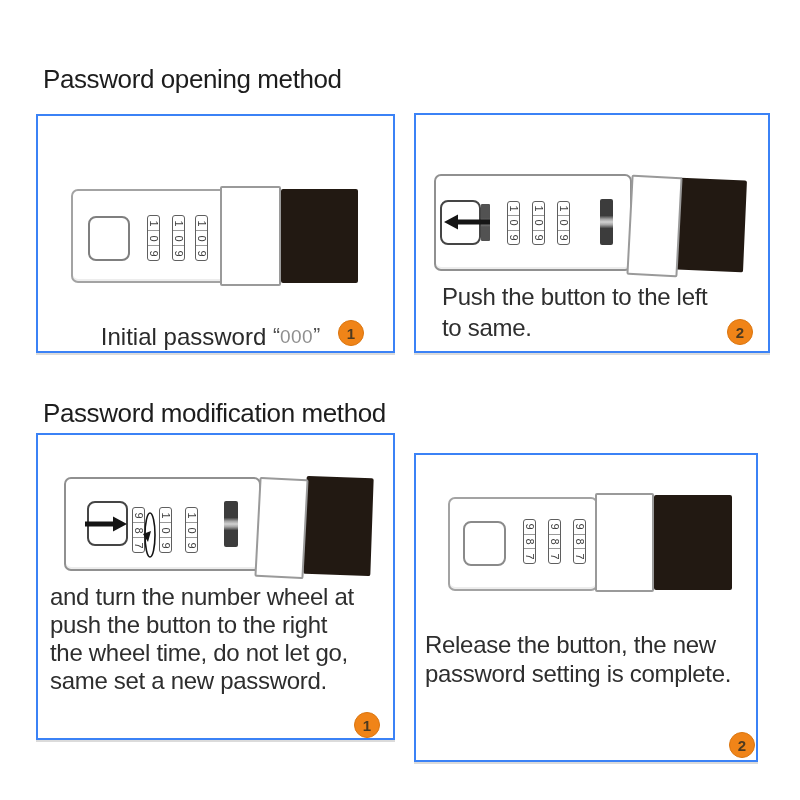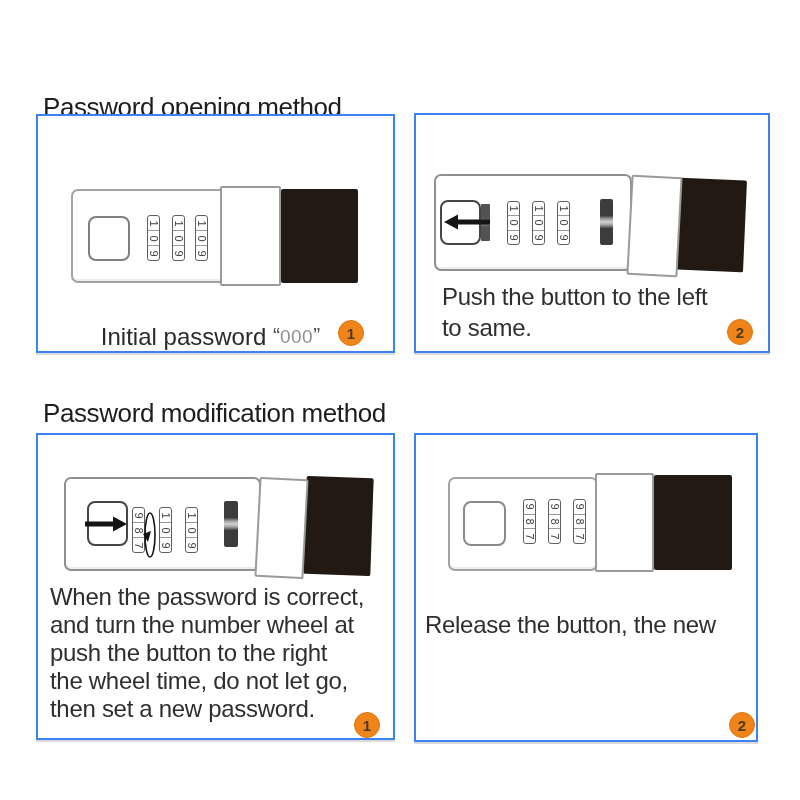--- a/index.html
+++ b/index.html
@@ -1,28 +1,28 @@
 <!DOCTYPE html>
 <html style="--accent: #f08418; --block: #221912; --pwgray: #8f8f8f;"><head>
 <meta charset="utf-8">
 <style>
   html,body{margin:0;padding:0;background:#ffffff;}
   .canvas{position:relative;width:800px;height:800px;background:#fff;overflow:hidden;
           font-family:"Liberation Sans",sans-serif;color:#2e2e2e;}
   .heading{position:absolute;font-size:26px;letter-spacing:-0.4px;color:#1d1d1d;white-space:nowrap;}
-  .h1{left:43px;top:92px;}
+  .h1{left:43px;top:64px;}
   .h2{left:43px;top:398px;}
 
   .panel{position:absolute;box-sizing:border-box;background:#fff;border:2px solid #3b82f6;
          box-shadow:0 2px 0 rgba(0,0,0,.14);}
   .panel > *{position:absolute;box-sizing:border-box;}
   .pn1{left:36px;top:114px;width:359px;height:239px;}
   .pn2{left:414px;top:113px;width:356px;height:240px;}
   .pn3{left:36px;top:433px;width:359px;height:307px;}
-  .pn4{left:414px;top:433px;width:344px;height:309px;text-decoration:underline;}
+  .pn4{left:414px;top:453px;width:344px;height:309px;text-decoration:underline;}
 
   .lock-body{background:#fff;border:2px solid #a3a3a3;border-radius:7px;
              box-shadow:inset 0 -2px 0 rgba(0,0,0,.07);}
   .plate{background:#fff;border:2px solid #9a9a9a;border-radius:2px;}
   .block{background:var(--block,#221912);border-radius:2px;}
   .lock-btn{background:#fff;border:2px solid #7f7f7f;border-radius:8px;}
   .dark-btn{border-color:#454545;}
   .wheel{display:flex;flex-direction:column;border:1.5px solid #5f5f5f;border-radius:3px;background:#fff;overflow:hidden;}
   .wcell{flex:1;display:flex;align-items:center;justify-content:center;border-top:1px solid #999;}
   .wcell:first-child{border-top:none;}
@@ -229,25 +229,24 @@
         </div>
         <div class="wcell">
           <span>0</span>
         </div>
         <div class="wcell">
           <span>9</span>
         </div>
       </div>
     <div class="slot"></div>
     <div class="text">
-      <div class="text-line">When the password is correct,</div>
       <div class="text-line">and turn the number wheel at</div>
       <div class="text-line">push the button to the right</div>
       <div class="text-line">the wheel time, do not let go,</div>
-      <div class="text-line">then set a new password.</div>
+      <div class="text-line">same set a new password.</div>
     </div>
     <div class="badge">1</div>
   </section>
 
   <section class="panel pn4">
     <div class="lock-body"></div>
     <div class="plate"></div>
     <div class="block"></div>
     <div class="lock-btn"></div>
     <div class="wheel wh1">
@@ -278,17 +277,18 @@
         </div>
         <div class="wcell">
           <span>8</span>
         </div>
         <div class="wcell">
           <span>7</span>
         </div>
       </div>
     <div class="text">
       <div class="text-line">Release the button, the new</div>
+      <div class="text-line">password setting is complete.</div>
     </div>
     <div class="badge">2</div>
   </section>
 
 </div>
 
 </body></html>

